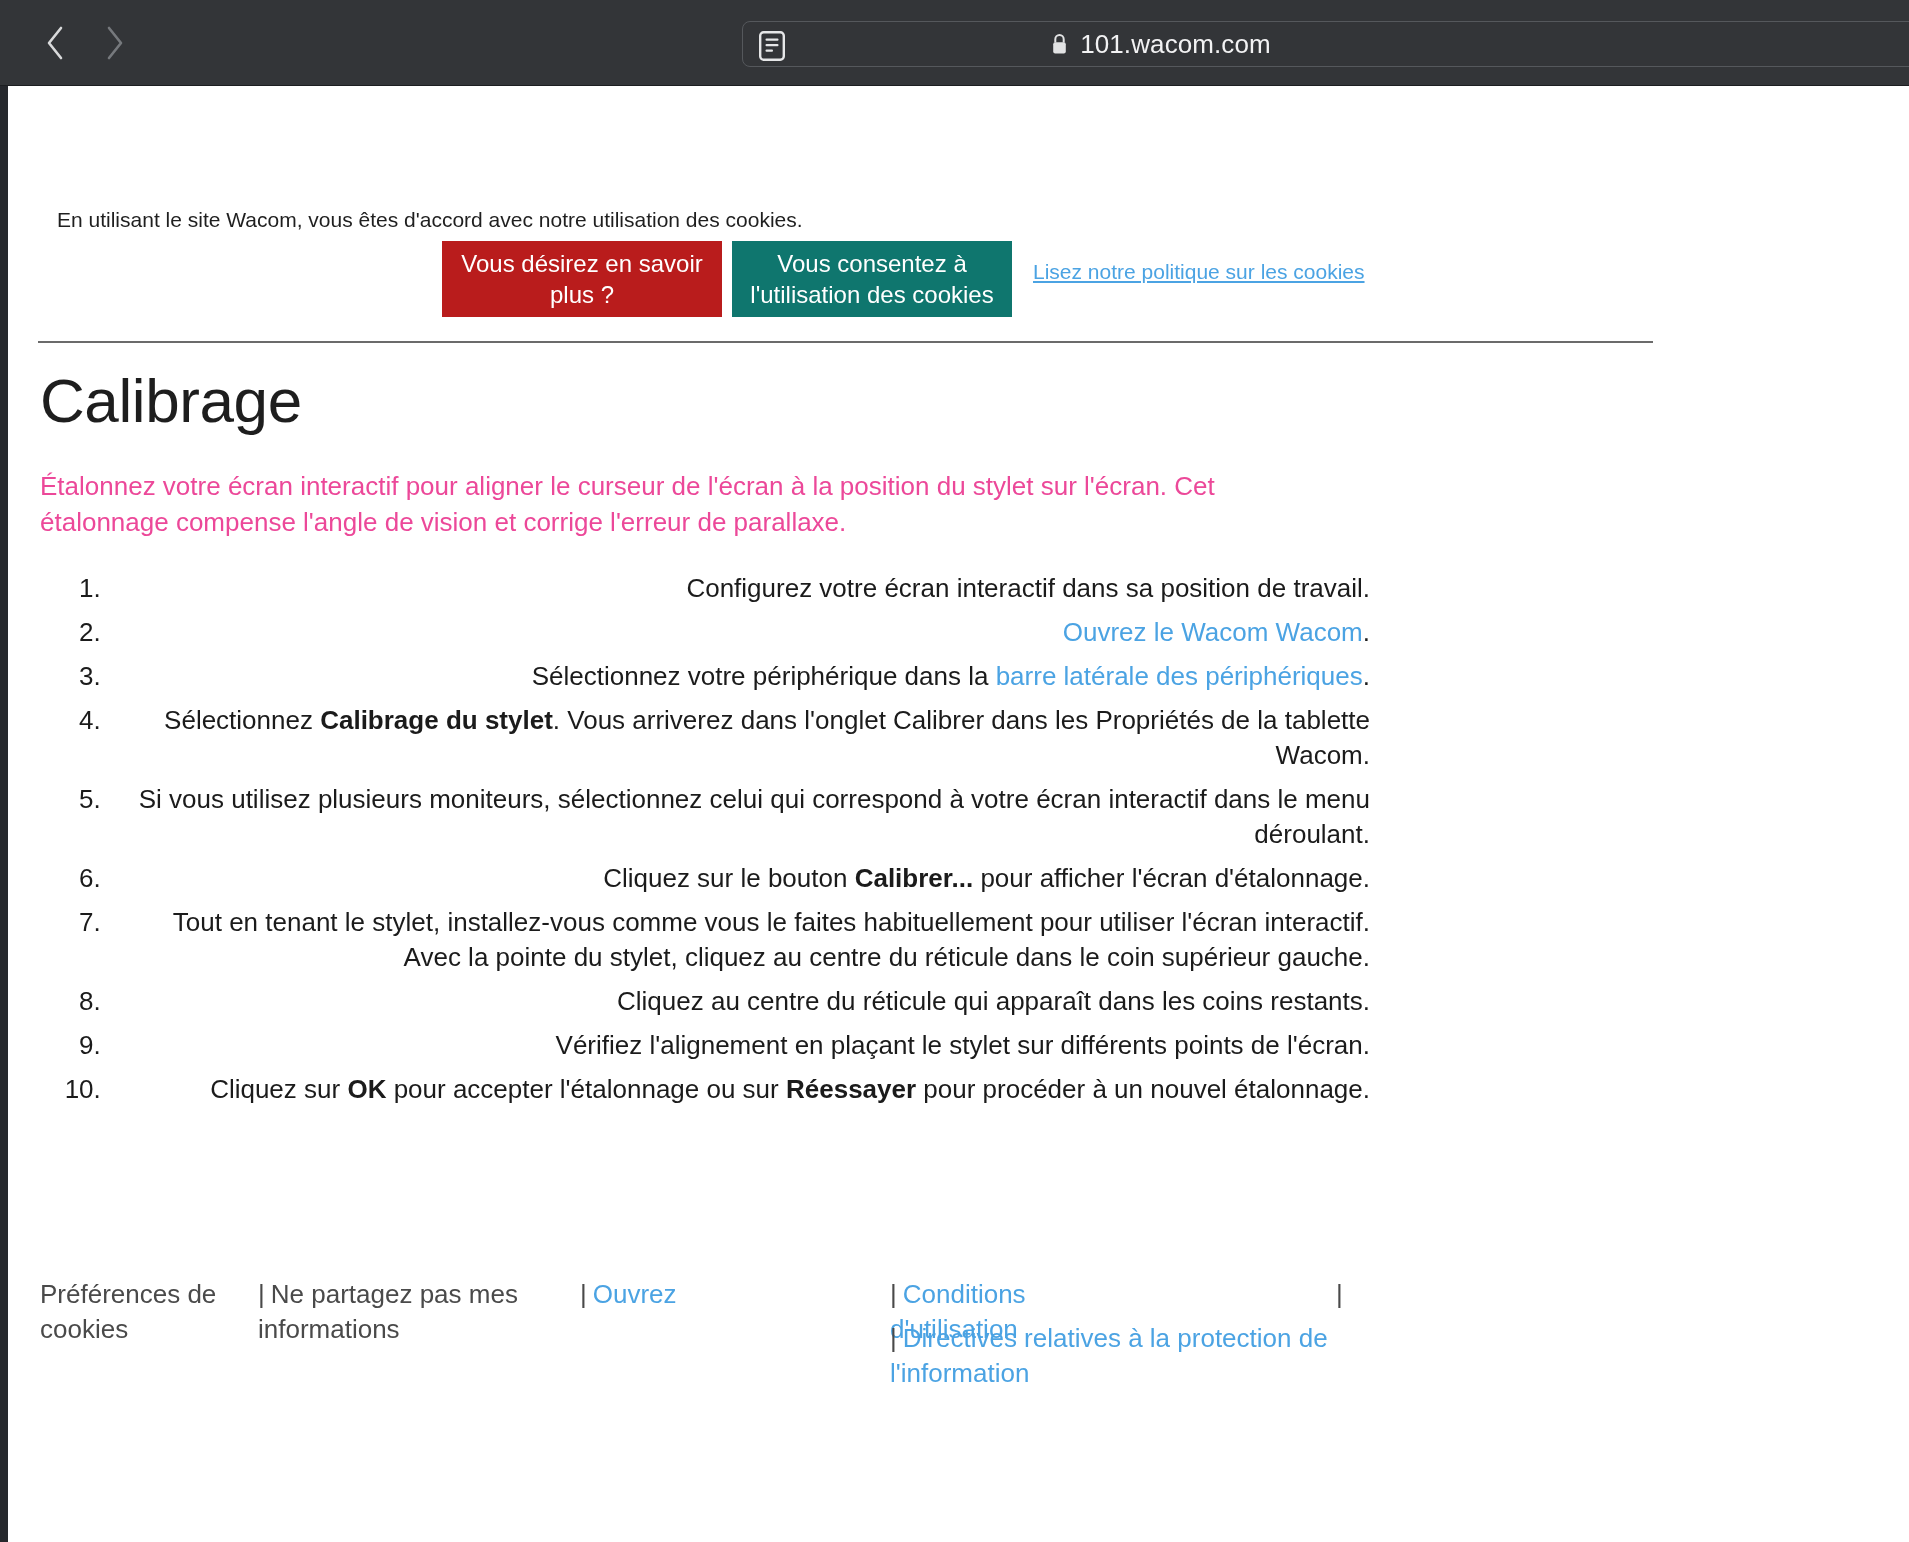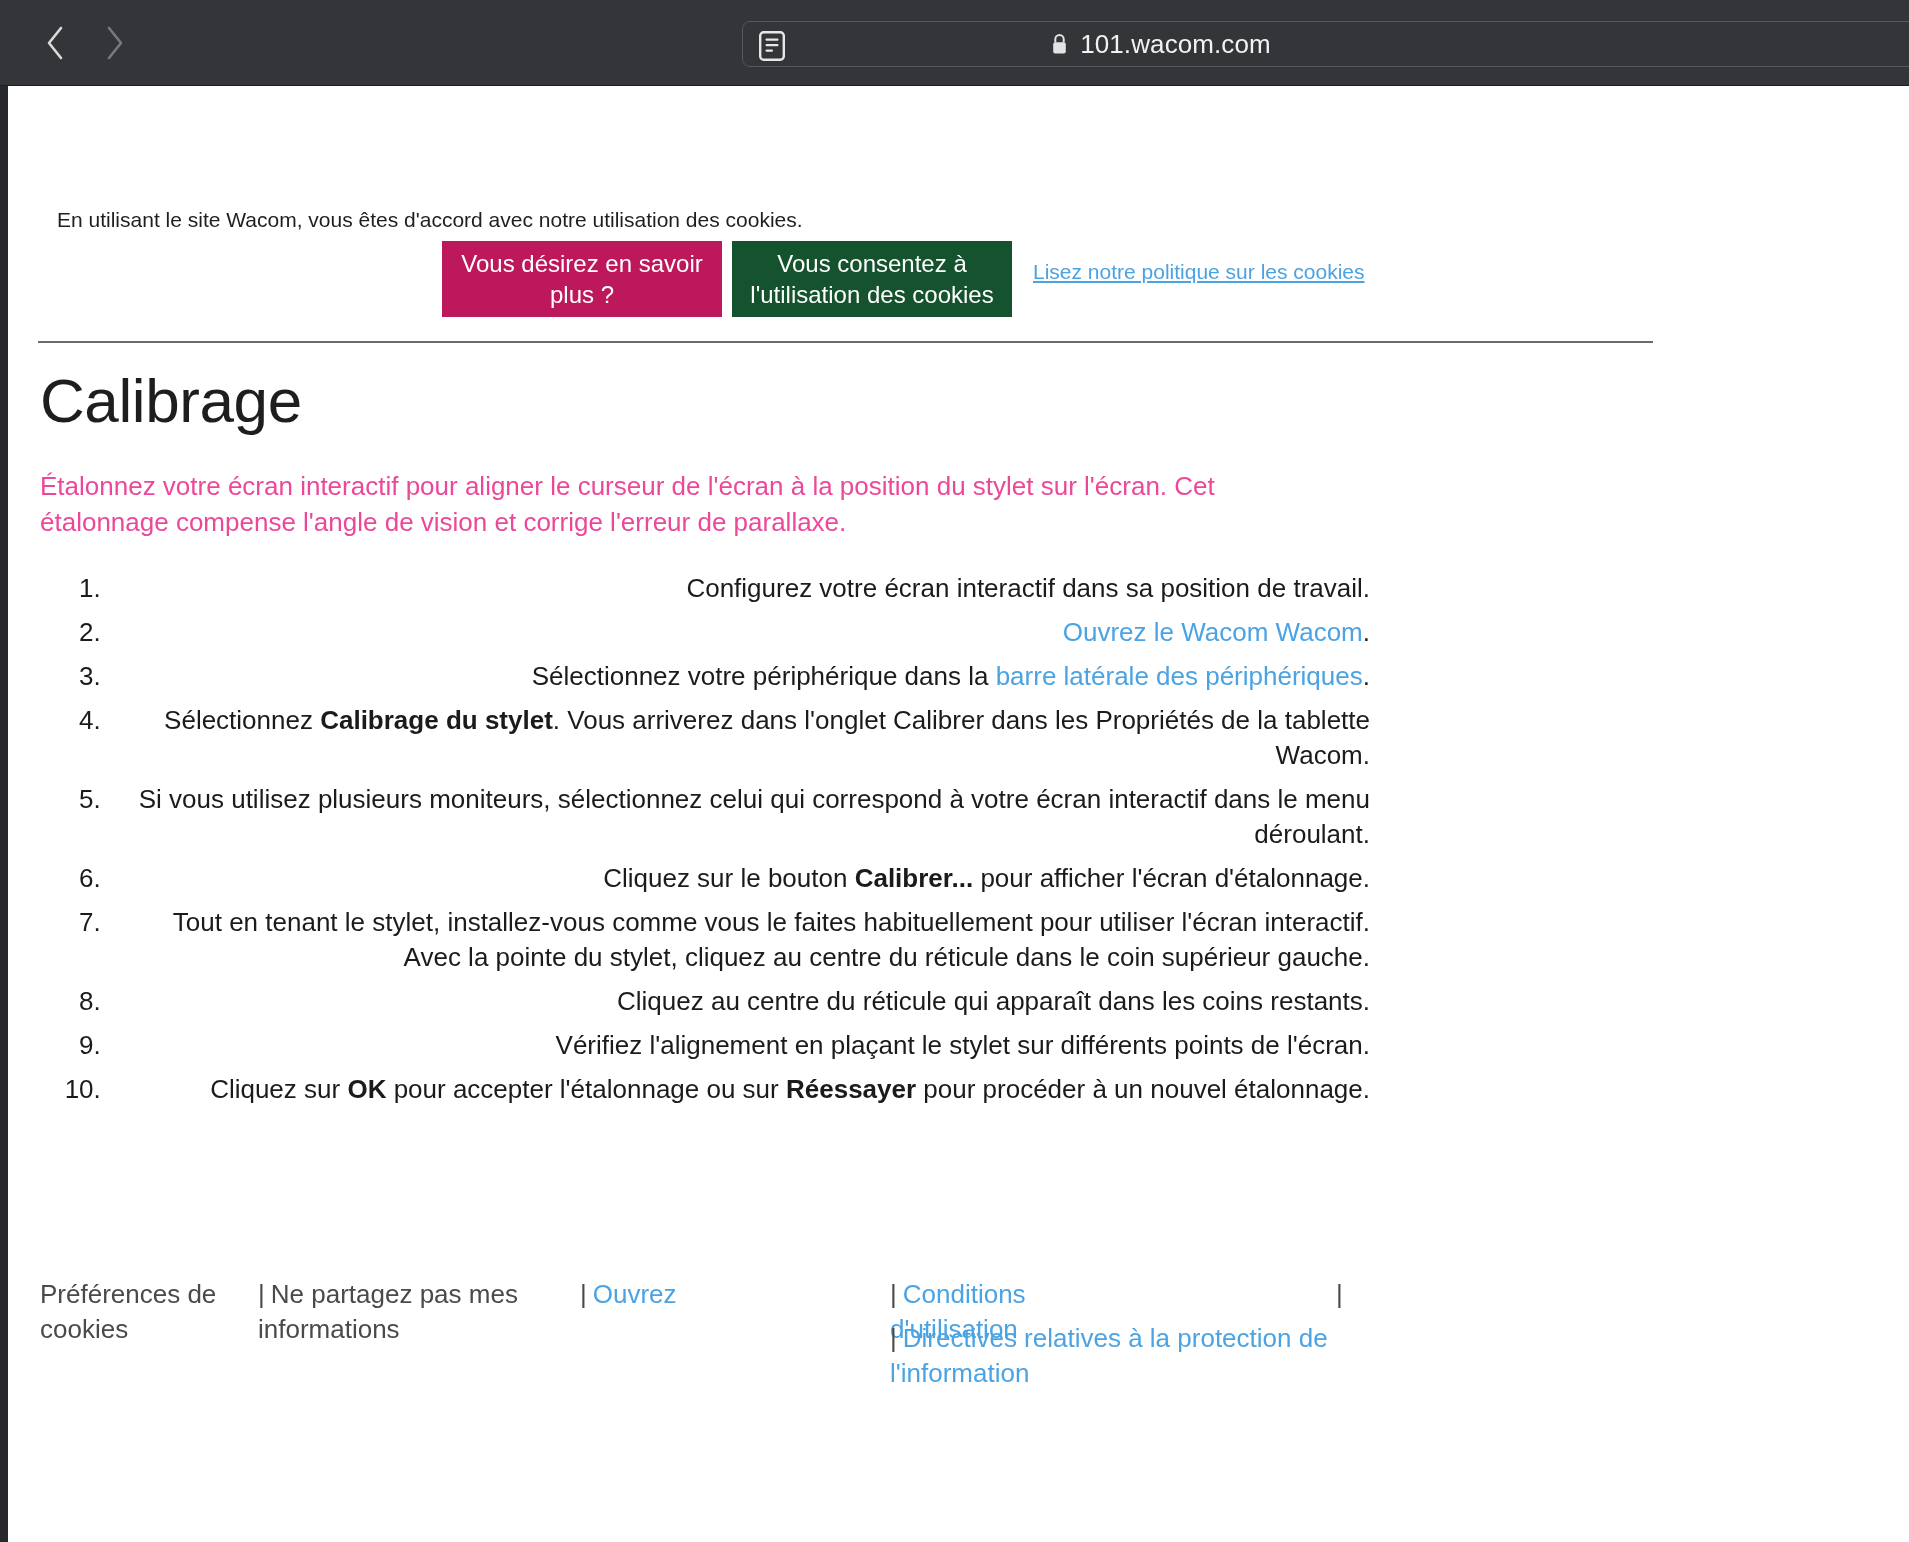--- a/index.html
+++ b/index.html
@@ -285,22 +285,22 @@
 </div>
 
 <div id="window-left-edge"></div>
 
 <div id="page">
 
   <div id="cookie-banner">
     <p id="cookie-msg">En utilisant le site Wacom, vous êtes d'accord avec notre utilisation des cookies.</p>
 
     <div id="cookie-actions">
-      <button id="btn-learn-more" class="cookie-btn" style="background: #be185d;">Vous désirez en savoir plus ?</button>
-      <button id="btn-consent" class="cookie-btn" style="background: #14532d;">Vous consentez à l'utilisation des cookies</button>
+      <button id="btn-learn-more" class="cookie-btn" style="background: #b91c1c;">Vous désirez en savoir plus ?</button>
+      <button id="btn-consent" class="cookie-btn" style="background: #0f766e;">Vous consentez à l'utilisation des cookies</button>
       <a id="cookie-policy-link" href="#" style="color: rgb(75, 163, 227);">Lisez notre politique sur les cookies</a>
     </div>
   </div>
 
   <div id="banner-rule"></div>
 
   <div id="article">
     <h1 id="page-title">Calibrage</h1>
     <p id="intro-paragraph">Étalonnez votre écran interactif pour aligner le curseur de l'écran à la position du stylet sur l'écran. Cet étalonnage compense l'angle de vision et corrige l'erreur de parallaxe.</p>
     <ol id="steps-list">

